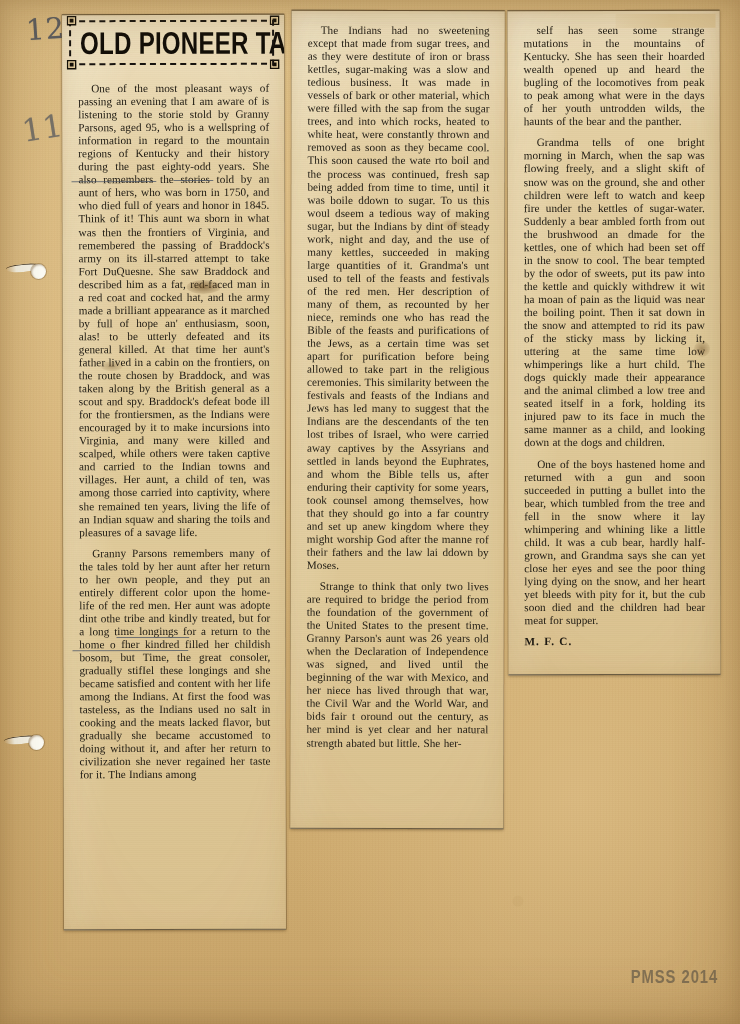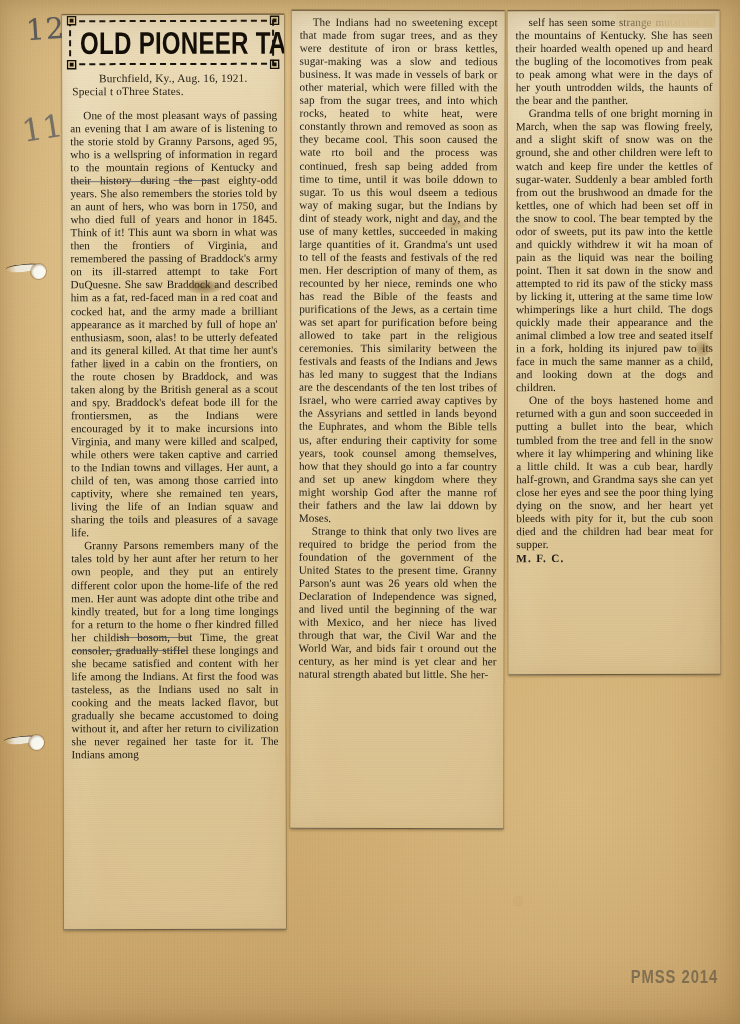--- a/index.html
+++ b/index.html
@@ -113,21 +113,21 @@
     color: #1e1a12;
     font-size: 11.2px;
     line-height: 13.05px;
     text-align: justify;
     text-justify: inter-word;
     letter-spacing: .05px;
     word-spacing: .4px;
     -webkit-font-smoothing: none;
   }
   .col-inner p {
-    margin: 0;
+    margin: 8px;
     text-indent: 13px;
   }
   .col-inner p.signoff {
     text-indent: 0;
     text-align: left;
     letter-spacing: 1.1px;
     margin-top: 1px;
     padding-right: 14px;
     font-weight: 600;
   }
@@ -241,24 +241,20 @@
     <div class="clip-grain"></div>
 
     <div id="masthead">
       <span class="corner-box cb-tl"></span>
       <span class="corner-box cb-tr"></span>
       <span class="corner-box cb-bl"></span>
       <span class="corner-box cb-br"></span>
       <h1 id="masthead-title">OLD PIONEER TALES</h1>
     </div>
 
-    <div id="dateline">
-      <div>Burchfield, Ky., Aug. 16, 1921.</div>
-      <div class="line2">Special t oThree States.</div>
-    </div>
 
     <div class="col-inner">
       <p>One of the most pleasant ways of passing an evening that I am aware of is listening to the storie stold by Granny Parsons, aged 95, who is a wellspring of information in regard to the mountain regions of Kentucky and their history during the past eighty-odd years. She also remembers the stories told by an aunt of hers, who was born in 1750, and who died full of years and honor in 1845. Think of it! This aunt wa sborn in what was then the frontiers of Virginia, and remembered the passing of Braddock's army on its ill-starred attempt to take Fort DuQuesne. She saw Braddock and described him as a fat, red-faced man in a red coat and cocked hat, and the army made a brilliant appearance as it marched by full of hope an' enthusiasm, soon, alas! to be utterly defeated and its general killed. At that time her aunt's father lived in a cabin on the frontiers, on the route chosen by Braddock, and was taken along by the British general as a scout and spy. Braddock's defeat bode ill for the frontiersmen, as the Indians were encouraged by it to make incursions into Virginia, and many were killed and scalped, while others were taken captive and carried to the Indian towns and villages. Her aunt, a child of ten, was among those carried into captivity, where she remained ten years, living the life of an Indian squaw and sharing the toils and pleasures of a savage life.</p>
       <p>Granny Parsons remembers many of the tales told by her aunt after her return to her own people, and they put an entirely different color upon the home-life of the red men. Her aunt was adopte dint othe tribe and kindly treated, but for a long time longings for a return to the home o fher kindred filled her childish bosom, but Time, the great consoler, gradually stifIel these longings and she became satisfied and content with her life among the Indians. At first the food was tasteless, as the Indians used no salt in cooking and the meats lacked flavor, but gradually she became accustomed to doing without it, and after her return to civilization she never regained her taste for it. The Indians among</p>
     </div>
 
     <div class="pen-underline" style="left:9px; top:166px; width:85px;"></div>
     <div class="pen-underline" style="left:111px; top:165px; width:40px;"></div>
 
     <div class="pen-underline" style="left:53px; top:622px; width:73px;"></div>

